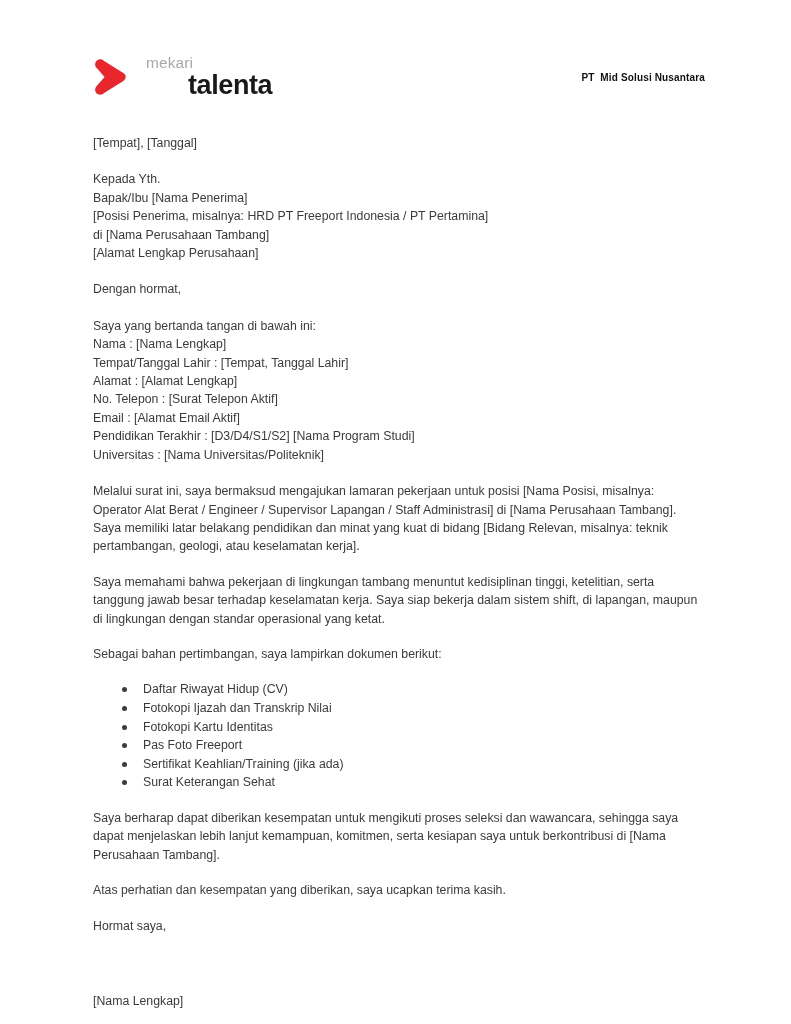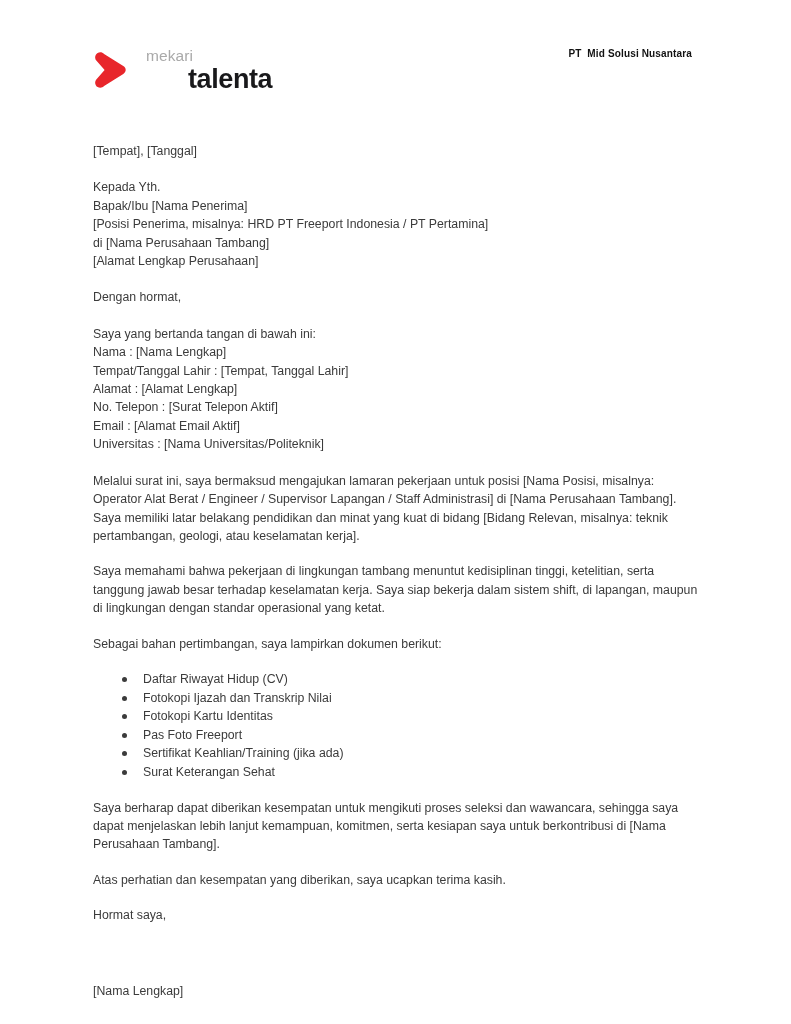--- a/index.html
+++ b/index.html
@@ -19,24 +19,24 @@
     background: #ffffff;
     overflow: hidden;
     box-sizing: border-box;
   }
 
   
   .header {
     position: absolute;
     top: 48px;
     left: 93px;
-    right: 93px;
+    right: 80px;
     height: 58px;
     display: flex;
-    align-items: flex-start;
+    align-items: center;
     justify-content: space-between;
   }
   .brand {
     display: flex;
     align-items: center;
     gap: 9px;
   }
   .brand-mark {
     width: 44px;
     height: 42px;
@@ -76,21 +76,21 @@
   .letter {
     position: absolute;
     top: 130px;
     left: 93px;
     width: 608px;
     color: #3b3b3b;
     font-size: 12.3px;
     line-height: 18.4px;
   }
   .block {
-    margin: 12px 0 18px 0;
+    margin: 4px 0 18px 0;
   }
   .line {
     display: block;
     white-space: pre-wrap;
   }
   .para {
     margin: 0 0 17px 0;
     text-align: left;
   }
   .para:last-child {
@@ -171,20 +171,21 @@
       <span class="line">Dengan hormat,</span>
     </div>
 
     <div class="block">
       <span class="line">Saya yang bertanda tangan di bawah ini:</span>
       <span class="line">Nama : [Nama Lengkap]</span>
       <span class="line">Tempat/Tanggal Lahir : [Tempat, Tanggal Lahir]</span>
       <span class="line">Alamat : [Alamat Lengkap]</span>
       <span class="line">No. Telepon : [Surat Telepon Aktif]</span>
       <span class="line">Email : [Alamat Email Aktif]</span>
+      <span class="line">Pendidikan Terakhir : [D3/D4/S1/S2] [Nama Program Studi]</span>
       <span class="line">Universitas : [Nama Universitas/Politeknik]</span>
     </div>
 
     <p class="para">Melalui surat ini, saya bermaksud mengajukan lamaran pekerjaan untuk posisi [Nama Posisi, misalnya: Operator Alat Berat / Engineer / Supervisor Lapangan / Staff Administrasi] di [Nama Perusahaan Tambang]. Saya memiliki latar belakang pendidikan dan minat yang kuat di bidang [Bidang Relevan, misalnya: teknik pertambangan, geologi, atau keselamatan kerja].</p>
 
     <p class="para">Saya memahami bahwa pekerjaan di lingkungan tambang menuntut kedisiplinan tinggi, ketelitian, serta tanggung jawab besar terhadap keselamatan kerja. Saya siap bekerja dalam sistem shift, di lapangan, maupun di lingkungan dengan standar operasional yang ketat.</p>
 
     <p class="para">Sebagai bahan pertimbangan, saya lampirkan dokumen berikut:</p>
 
     <ul class="doc-list">

